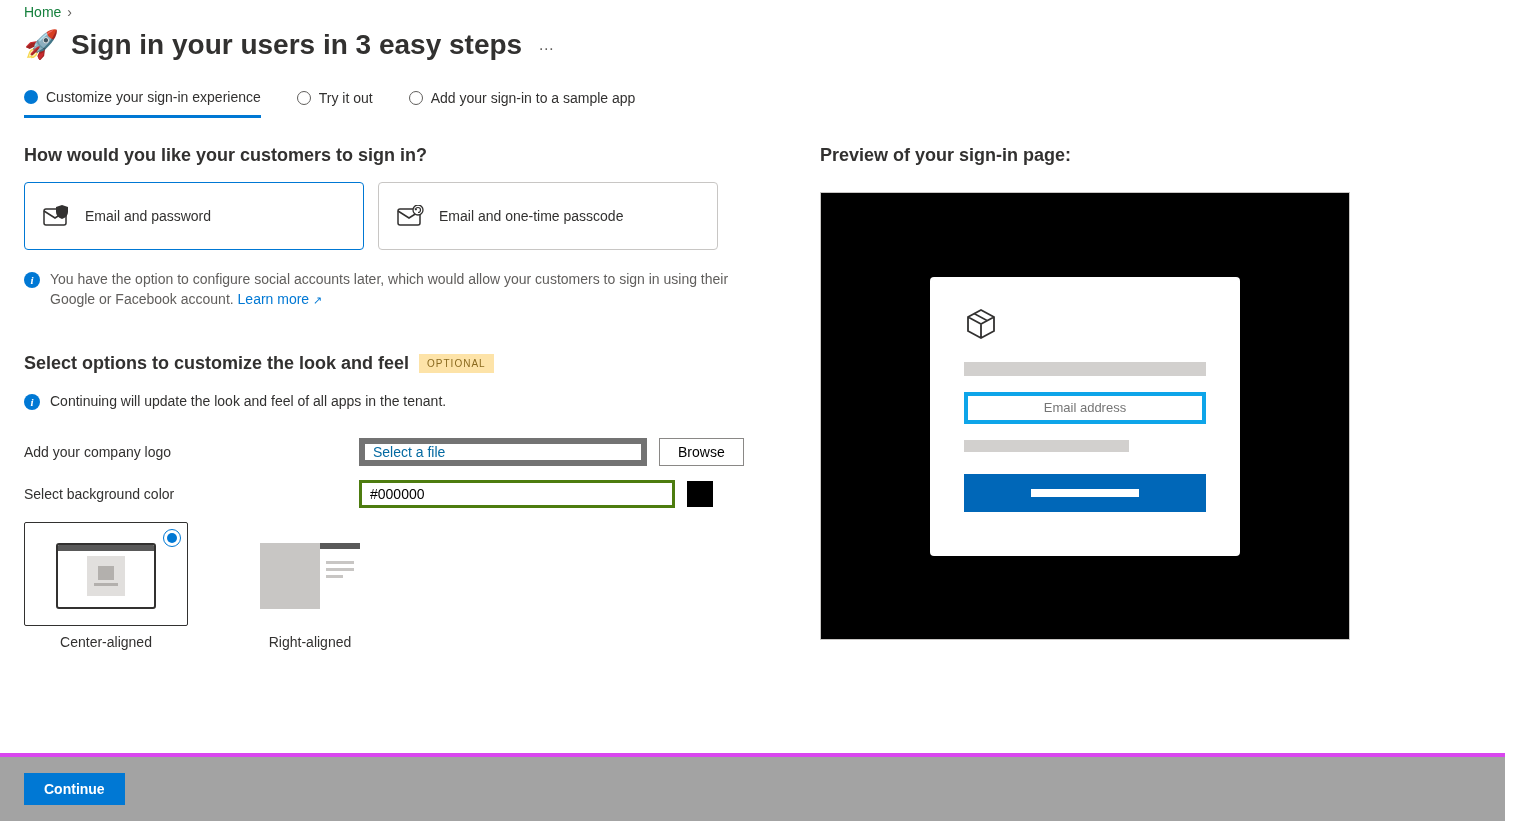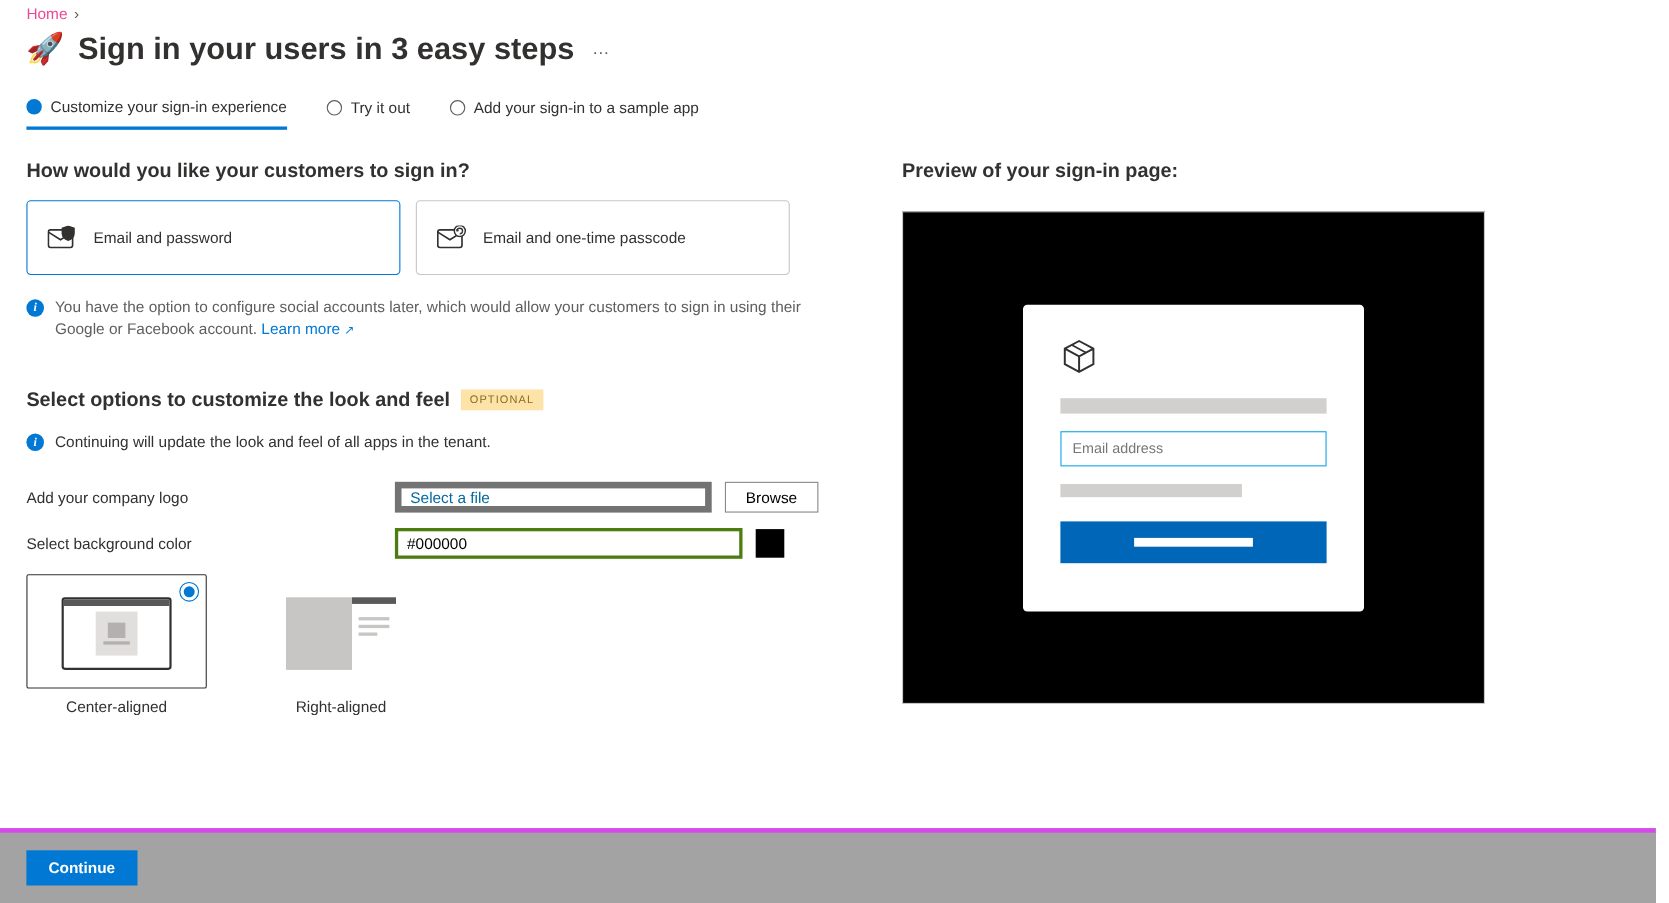--- a/index.html
+++ b/index.html
@@ -1,21 +1,21 @@
 <!DOCTYPE html>
 <html><head>
   <meta charset="utf-8">
   <style>
     * { box-sizing: border-box; margin: 0; padding: 0; }
     body { font-family: "Segoe UI", -apple-system, BlinkMacSystemFont, sans-serif; font-size: 14px; color: #323130; background: #fff; }
     
     .page { padding: 4px 24px 0 24px; }
     
     .breadcrumb { display: flex; align-items: center; gap: 6px; font-size: 14px; margin-bottom: 8px; }
-    .breadcrumb a { color: #ec4899; text-decoration: none; cursor: pointer; }
+    .breadcrumb a { color: #15803d; text-decoration: none; cursor: pointer; }
     .breadcrumb .chev { color: #605e5c; }
     
     .title-row { display: flex; align-items: center; gap: 12px; margin-bottom: 28px; }
     .title-row h1 { font-size: 28px; font-weight: 600; }
     .rocket-icon { font-size: 28px; }
     .more-icon { color: #605e5c; cursor: pointer; padding: 4px; font-size: 16px; letter-spacing: 1px; }
     
     .steps { display: flex; gap: 36px; border-bottom: 0px; margin-bottom: 28px; }
     .step { display: flex; align-items: center; gap: 8px; padding-bottom: 10px; cursor: pointer; }
     .step.active { border-bottom: 3px solid #0078d4; margin-bottom: -1px; }
@@ -72,21 +72,21 @@
     .thumb-right { width: 100px; height: 66px; display: flex; }
     .thumb-right .l { flex: 1; background: #c8c6c4; }
     .thumb-right .r { width: 40px; background: #fff; border-top: 6px solid #595959; display: flex; flex-direction: column; gap: 4px; padding: 12px 6px; }
     .thumb-right .r .ln { height: 3px; background: #c8c6c4; }
     
     .preview-title { font-size: 18px; font-weight: 600; margin-bottom: 26px; }
     .preview-box { width: 530px; height: 448px; background: #000; border: 1px solid #c8c6c4; display: flex; align-items: center; justify-content: center; }
     .preview-card { width: 310px; background: #fff; border-radius: 4px; padding: 30px 34px 44px 34px; }
     .preview-logo { margin-bottom: 18px; }
     .preview-bar1 { height: 14px; background: #d2d0ce; margin-bottom: 16px; }
-    .preview-input { width: 100%; height: 32px; border: 1px solid #0ea5e9; padding: 0 10px; font-size: 13px; margin-bottom: 16px; font-family: inherit; }
+    .preview-input { width: 100%; height: 32px; border: 4px solid #0ea5e9; padding: 0 10px; font-size: 13px; margin-bottom: 16px; font-family: inherit; text-align: center; }
     .preview-bar2 { height: 12px; width: 68%; background: #d2d0ce; margin-bottom: 22px; }
     .preview-btn { height: 38px; background: #0067b8; display: flex; align-items: center; justify-content: center; }
     .preview-btn .inner { width: 45%; height: 8px; background: #fff; }
     
     .footer { position: fixed; bottom: 0; left: 0; right: 12px; border-top: 4px solid #d946ef; padding: 16px 24px; background: #a3a3a3; }
     .continue-btn { background: #0078d4; color: #fff; border: none; padding: 8px 20px; font-size: 14px; font-weight: 600; cursor: pointer; font-family: inherit; }
   </style>
 </head>
 <body>
 

